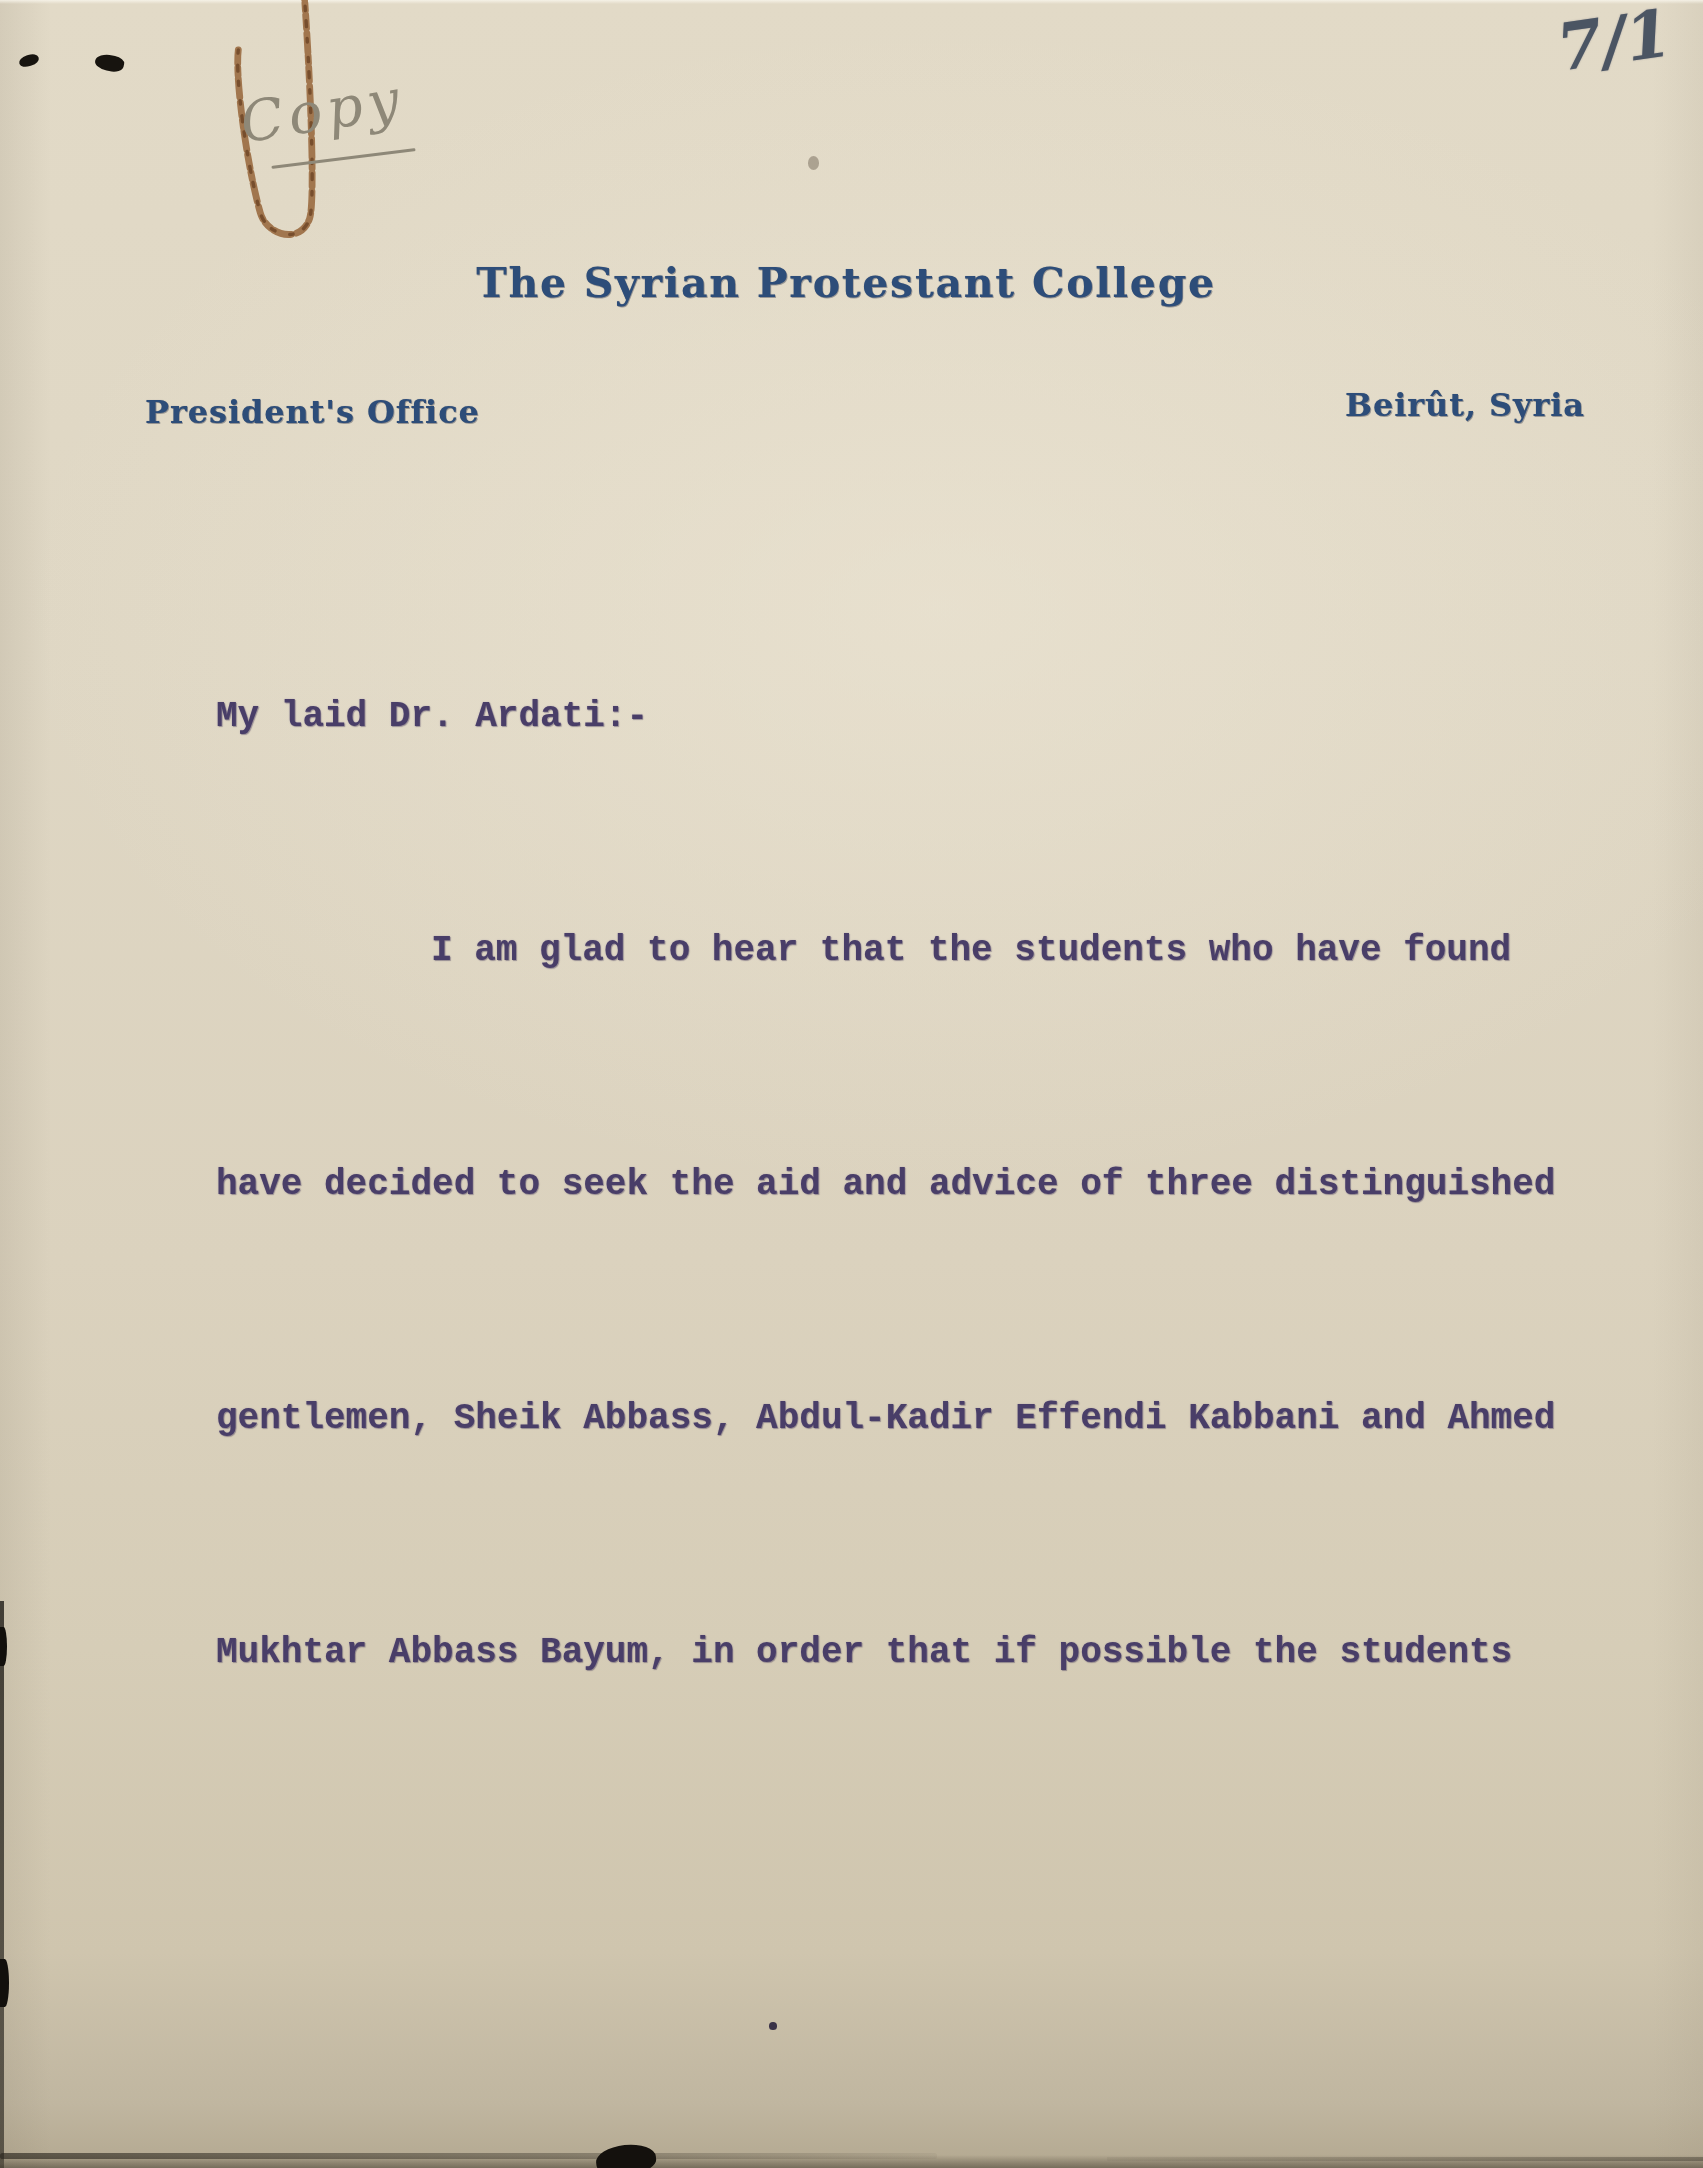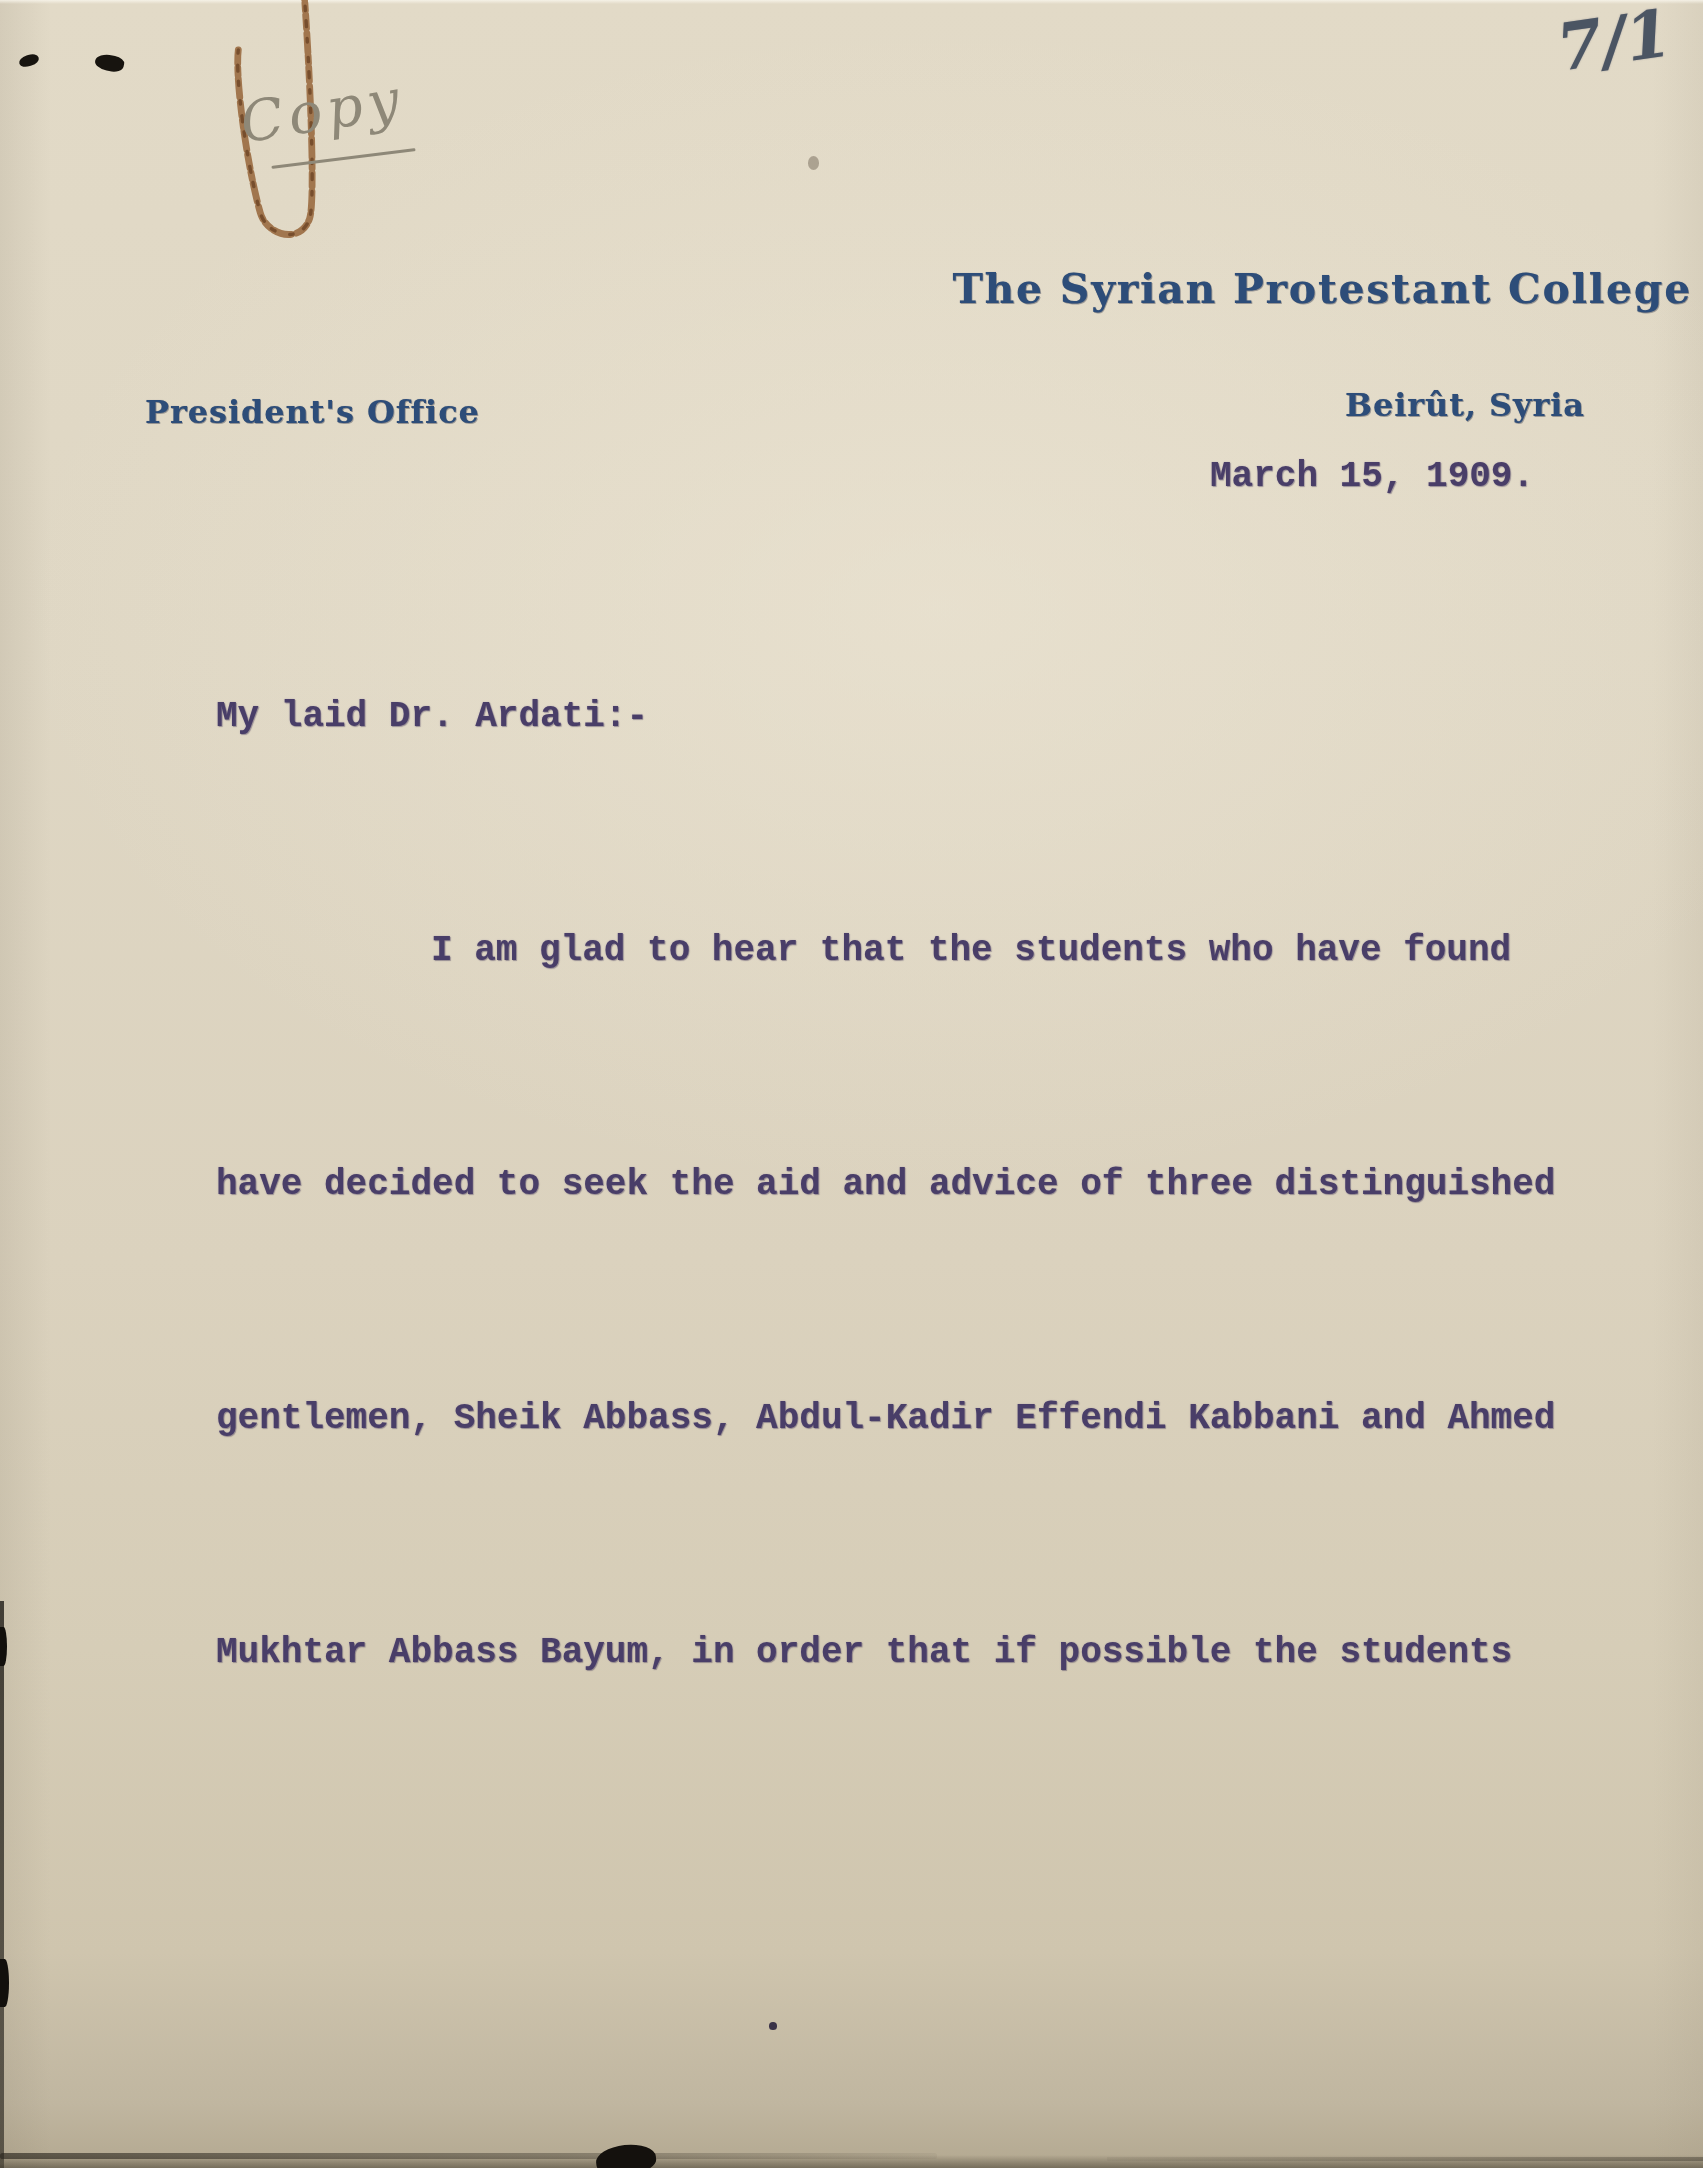--- a/index.html
+++ b/index.html
@@ -29,21 +29,21 @@
   .indent{padding-left:215px;}
   
   .letterhead{
     position:absolute;
     font-family:"DejaVu Serif",serif;
     font-weight:bold;
     color:#2d4d79;
     text-shadow:0.9px 0.9px 0 rgba(25,35,60,0.35), 0 0 0.9px rgba(25,35,60,0.3);
     white-space:pre;
   }
-  .college{left:0;right:12px;top:265px;text-align:right;font-size:41px;letter-spacing:1.7px;}
+  .college{left:0;right:12px;top:259px;text-align:center;font-size:41px;letter-spacing:1.7px;}
   .office{left:126px;top:393px;font-size:32px;letter-spacing:0.9px;margin-left:19px;}
   .location{right:119px;top:386px;font-size:32px;letter-spacing:0.9px;text-align:center;}
   .dateline{left:1210px;top:438px;}
   
   .hand{
     position:absolute;
     font-family:"DejaVu Serif",serif;
     font-style:italic;
     white-space:pre;
   }
@@ -126,21 +126,20 @@
   </svg>
 
   <div class="hand copynote">Copy</div>
   <div class="copy-underline"></div>
   <div class="hand pagenum">7/1</div>
 
   <div class="letterhead college">The Syrian Protestant College</div>
   <div class="letterhead office">President's Office</div>
   <div class="letterhead location">Beirût, Syria</div>
 
-  <div class="typed dateline">March 15, 1909.</div>
 
   <div class="typed bodyblock">
     <div class="line">My laid Dr. Ardati:-</div>
     <div class="line indent">I am glad to hear that the students who have found</div>
     <div class="line">have decided to seek the aid and advice of three distinguished</div>
     <div class="line">gentlemen, Sheik Abbass, Abdul-Kadir Effendi Kabbani and Ahmed</div>
     <div class="line">Mukhtar Abbass Bayum, in order that if possible the students</div>
     
     
     

